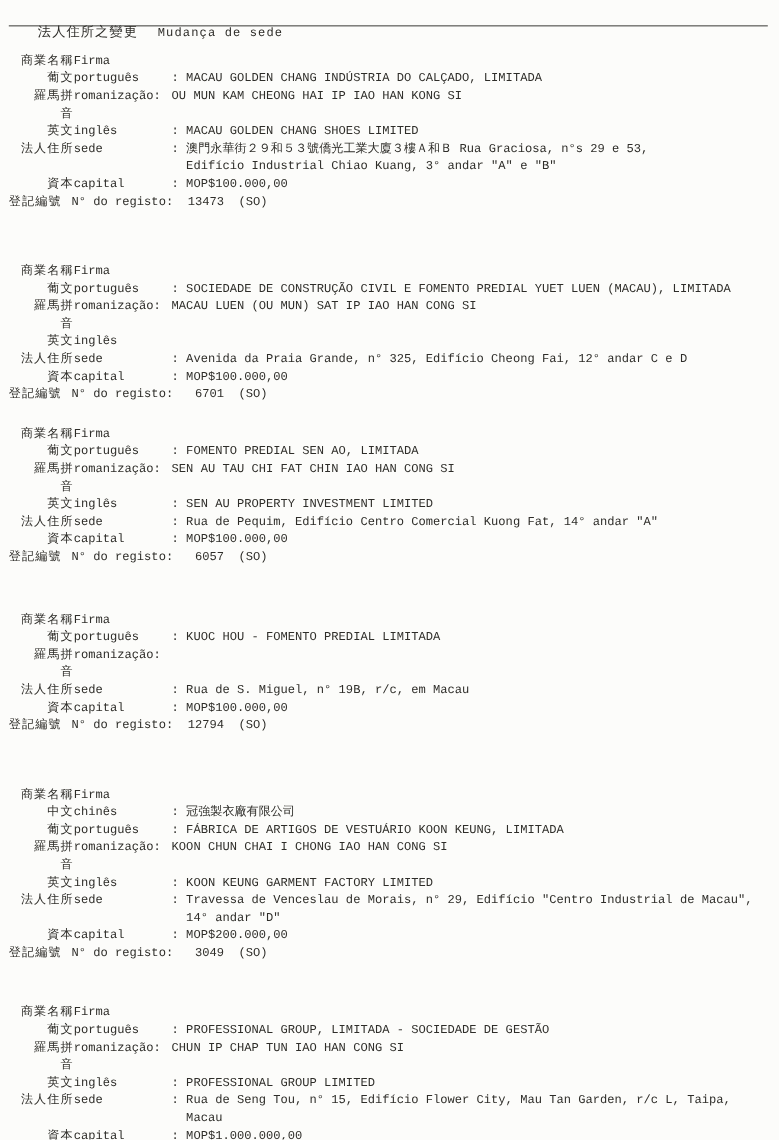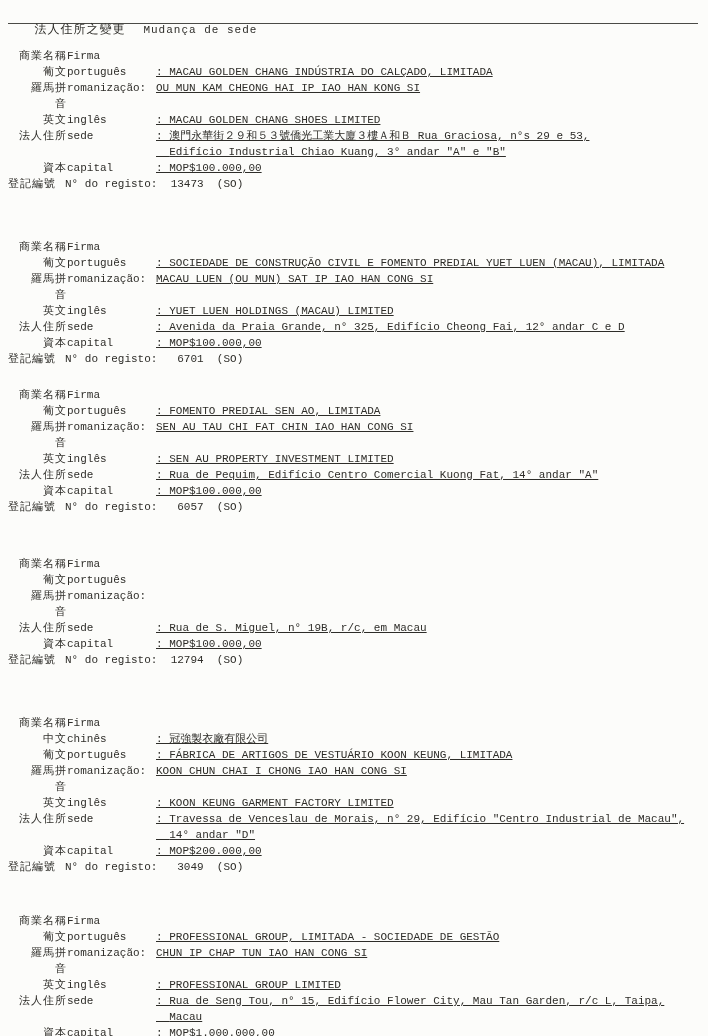--- a/index.html
+++ b/index.html
@@ -37,21 +37,21 @@
     letter-spacing: 1px;
   }
   .row {
     display: flex;
     align-items: baseline;
   }
   .row span { white-space: pre-wrap; }
   .c1  { flex: 0 0 59px; letter-spacing: 1px; text-align: right; }
   .c1.sub { text-indent: 12px; }
   .c2  { flex: 0 0 89px; }
-  .c3  { flex: 1; min-width: 0; text-decoration: underline; }
+  .c3  { flex: 1; min-width: 0; }
   .c1r { flex: 0 0 57px; letter-spacing: 1px; }
   .entry { margin-bottom: 40px; }
   .entry:nth-of-type(1) { margin-bottom: 47px; }
   .entry:nth-of-type(2) { margin-bottom: 20px; }
   .entry:nth-of-type(3) { margin-bottom: 41px; }
   .entry:nth-of-type(4) { margin-bottom: 47px; }
   .entry:nth-of-type(5) { margin-bottom: 38px; }
   .entry:nth-of-type(6) { margin-bottom: 43px; }
   .entry:nth-of-type(7) { margin-bottom: 0; }
 </style>
@@ -115,21 +115,20 @@
           <span class="c3">: SOCIEDADE DE CONSTRUÇÃO CIVIL E FOMENTO PREDIAL YUET LUEN (MACAU), LIMITADA</span>
         </div>
         <div class="row field">
           <span class="c1 sub">羅馬拼音</span>
           <span class="c2">romanização:</span>
           <span class="c3">MACAU LUEN (OU MUN) SAT IP IAO HAN CONG SI</span>
         </div>
         <div class="row field">
           <span class="c1 sub">英文</span>
           <span class="c2">inglês</span>
-          <span class="c3">: YUET LUEN HOLDINGS (MACAU) LIMITED</span>
         </div>
         <div class="row field">
           <span class="c1">法人住所</span>
           <span class="c2">sede</span>
           <span class="c3">: Avenida da Praia Grande, n° 325, Edifício Cheong Fai, 12° andar C e D</span>
         </div>
         <div class="row field">
           <span class="c1">資本</span>
           <span class="c2">capital</span>
           <span class="c3">: MOP$100.000,00</span>
@@ -177,20 +176,21 @@
         </div>
       </section>
       <section class="entry">
         <div class="row head">
           <span class="c1">商業名稱</span>
           <span class="c2">Firma</span>
         </div>
         <div class="row field">
           <span class="c1 sub">葡文</span>
           <span class="c2">português</span>
+          <span class="c3">: KUOC HOU - FOMENTO PREDIAL LIMITADA</span>
         </div>
         <div class="row field">
           <span class="c1 sub">羅馬拼音</span>
           <span class="c2">romanização:</span>
         </div>
         <div class="row field">
           <span class="c1">法人住所</span>
           <span class="c2">sede</span>
           <span class="c3">: Rua de S. Miguel, n° 19B, r/c, em Macau</span>
         </div>

